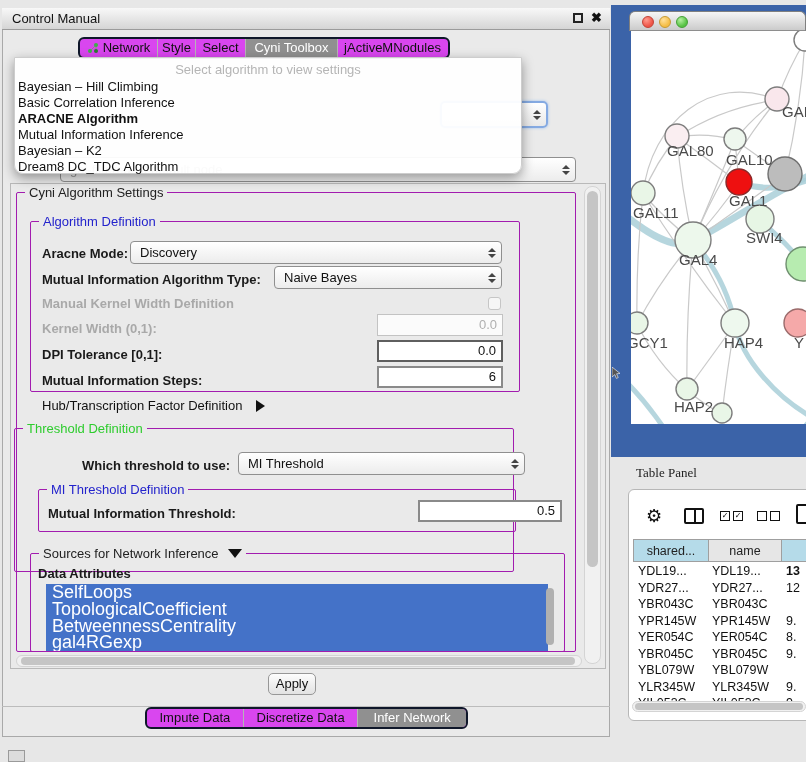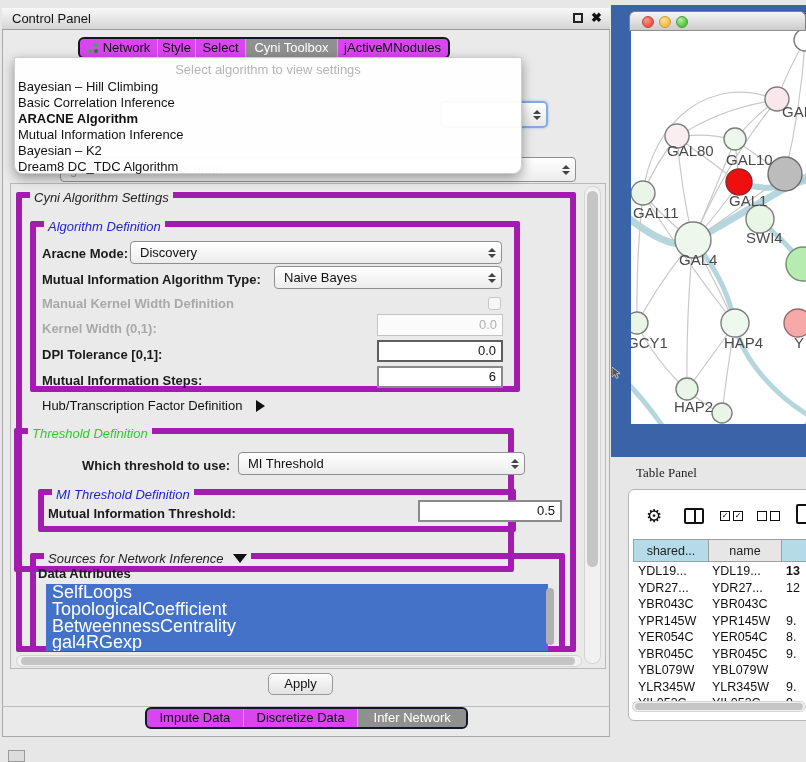--- a/index.html
+++ b/index.html
@@ -14,21 +14,21 @@
   .seg{display:flex;background:#d946ef;border:2px solid #0f172a;border-radius:6px;overflow:hidden;box-sizing:border-box;align-items:center;}
   .seg .tab{font-size:13px;color:#111;text-align:center;line-height:20px;border-left:1px solid #b5b5b5;white-space:nowrap;box-sizing:border-box;display:flex;align-items:center;justify-content:center;gap:4px;}
   .seg .tab:first-child{border-left:none;}
   .seg .tab.sel{background:#909090;color:#fff;}
   
   .popup{background:rgba(255,255,255,0.95);border:1px solid #cdcdcd;border-radius:0 0 9px 9px;box-shadow:0 4px 12px rgba(0,0,0,0.38);box-sizing:border-box;}
   .popup .hdr{font-size:13px;color:#b5b5b5;text-align:center;height:18px;line-height:18px;}
   .popup .it{font-size:13px;color:#111;height:16px;line-height:16px;padding-left:3px;white-space:nowrap;}
   .popup .it.bold{font-weight:bold;}
   
-  .group{border:6px solid #a21caf;border-radius:2px;box-sizing:border-box;font-style:italic;}
+  .group{border:1px solid #a21caf;border-radius:2px;box-sizing:border-box;}
   .gtitle{position:absolute;top:-8px;left:8px;background:#eaeaea;padding:0 4px;font-size:13px;line-height:15px;white-space:nowrap;}
   .t-blue{color:#2323cc;}
   .t-green{color:#2ecc2e;}
   .t-black{color:#222;}
   .lbl{font-size:13px;font-weight:bold;color:#1a1a1a;white-space:nowrap;}
   .lbl.dis{color:#a9a9a9;}
   .combo{background:linear-gradient(#ffffff,#ececec);border:1px solid #8f8f8f;border-radius:4px;box-sizing:border-box;font-size:13px;color:#111;display:flex;align-items:center;padding:0 20px 0 9px;}
   .stepper{position:absolute;right:5px;top:50%;transform:translateY(-50%);display:flex;flex-direction:column;gap:2px;}
   .arr-up{width:0;height:0;border-left:4px solid transparent;border-right:4px solid transparent;border-bottom:4px solid #444;}
   .arr-dn{width:0;height:0;border-left:4px solid transparent;border-right:4px solid transparent;border-top:4px solid #444;}
@@ -53,21 +53,21 @@
   .ticon{color:#111;}
 </style>
 </head>
 <body>
 
 <div id="root">
 
   <div class="abs win" style="left:2px;top:8px;width:608px;height:729px;"></div>
 
   <div class="abs titlebar" style="left:2px;top:8px;width:608px;height:22px;">
-    <span class="abs titletext" style="left:10px;top:3px;">Control Panel</span>
+    <span class="abs titletext" style="left:10px;top:3px;">Control Manual</span>
     <span class="abs" style="right:27px;top:5px;width:10px;height:10px;border:2px solid #222;box-sizing:border-box;"></span>
     <span class="abs" style="right:8px;top:2px;font-size:13px;font-weight:bold;color:#111;">✖</span>
   </div>
 
   <div class="abs seg" style="left:78px;top:37px;width:372px;height:22px;">
     <div class="tab" style="width:77px;">
       <svg width="12" height="12" viewBox="0 0 12 12">
           <line x1="3" y1="9" x2="9" y2="3" stroke="#8a8a8a" stroke-width="1"></line>
           <line x1="9" y1="3" x2="9" y2="9" stroke="#8a8a8a" stroke-width="1"></line>
           <circle cx="3" cy="9" r="2" fill="#3fae49"></circle>
@@ -185,21 +185,21 @@
     <div class="listit" style="width:496px;">TopologicalCoefficient</div>
     <div class="listit" style="width:496px;">BetweennessCentrality</div>
     <div class="listit" style="width:496px;">gal4RGexp</div>
     <div class="thumb abs" style="left:500px;top:4px;width:8px;height:57px;background:#b0b0b0;"></div>
   </div>
 
   <div class="abs sb-v" style="left:16px;top:655px;width:566px;height:12px;border-radius:7px;">
     <div class="thumb abs" style="left:4px;top:1px;width:554px;height:8px;"></div>
   </div>
 
-  <div class="abs btn" style="left:268px;top:673px;width:65px;height:22px;">Apply</div>
+  <div class="abs btn" style="left:268px;top:673px;width:48px;height:22px;">Apply</div>
 
   <div class="abs" style="left:2px;top:706px;width:608px;height:1px;background:#bcbcbc;"></div>
   <div class="abs seg" style="left:145px;top:707px;width:323px;height:22px;">
     <div class="tab" style="width:97px;">
         <span>Impute Data</span>
       </div>
     <div class="tab" style="width:116px;">
         <span>Discretize Data</span>
       </div>
     <div class="tab sel" style="width:110px;">

